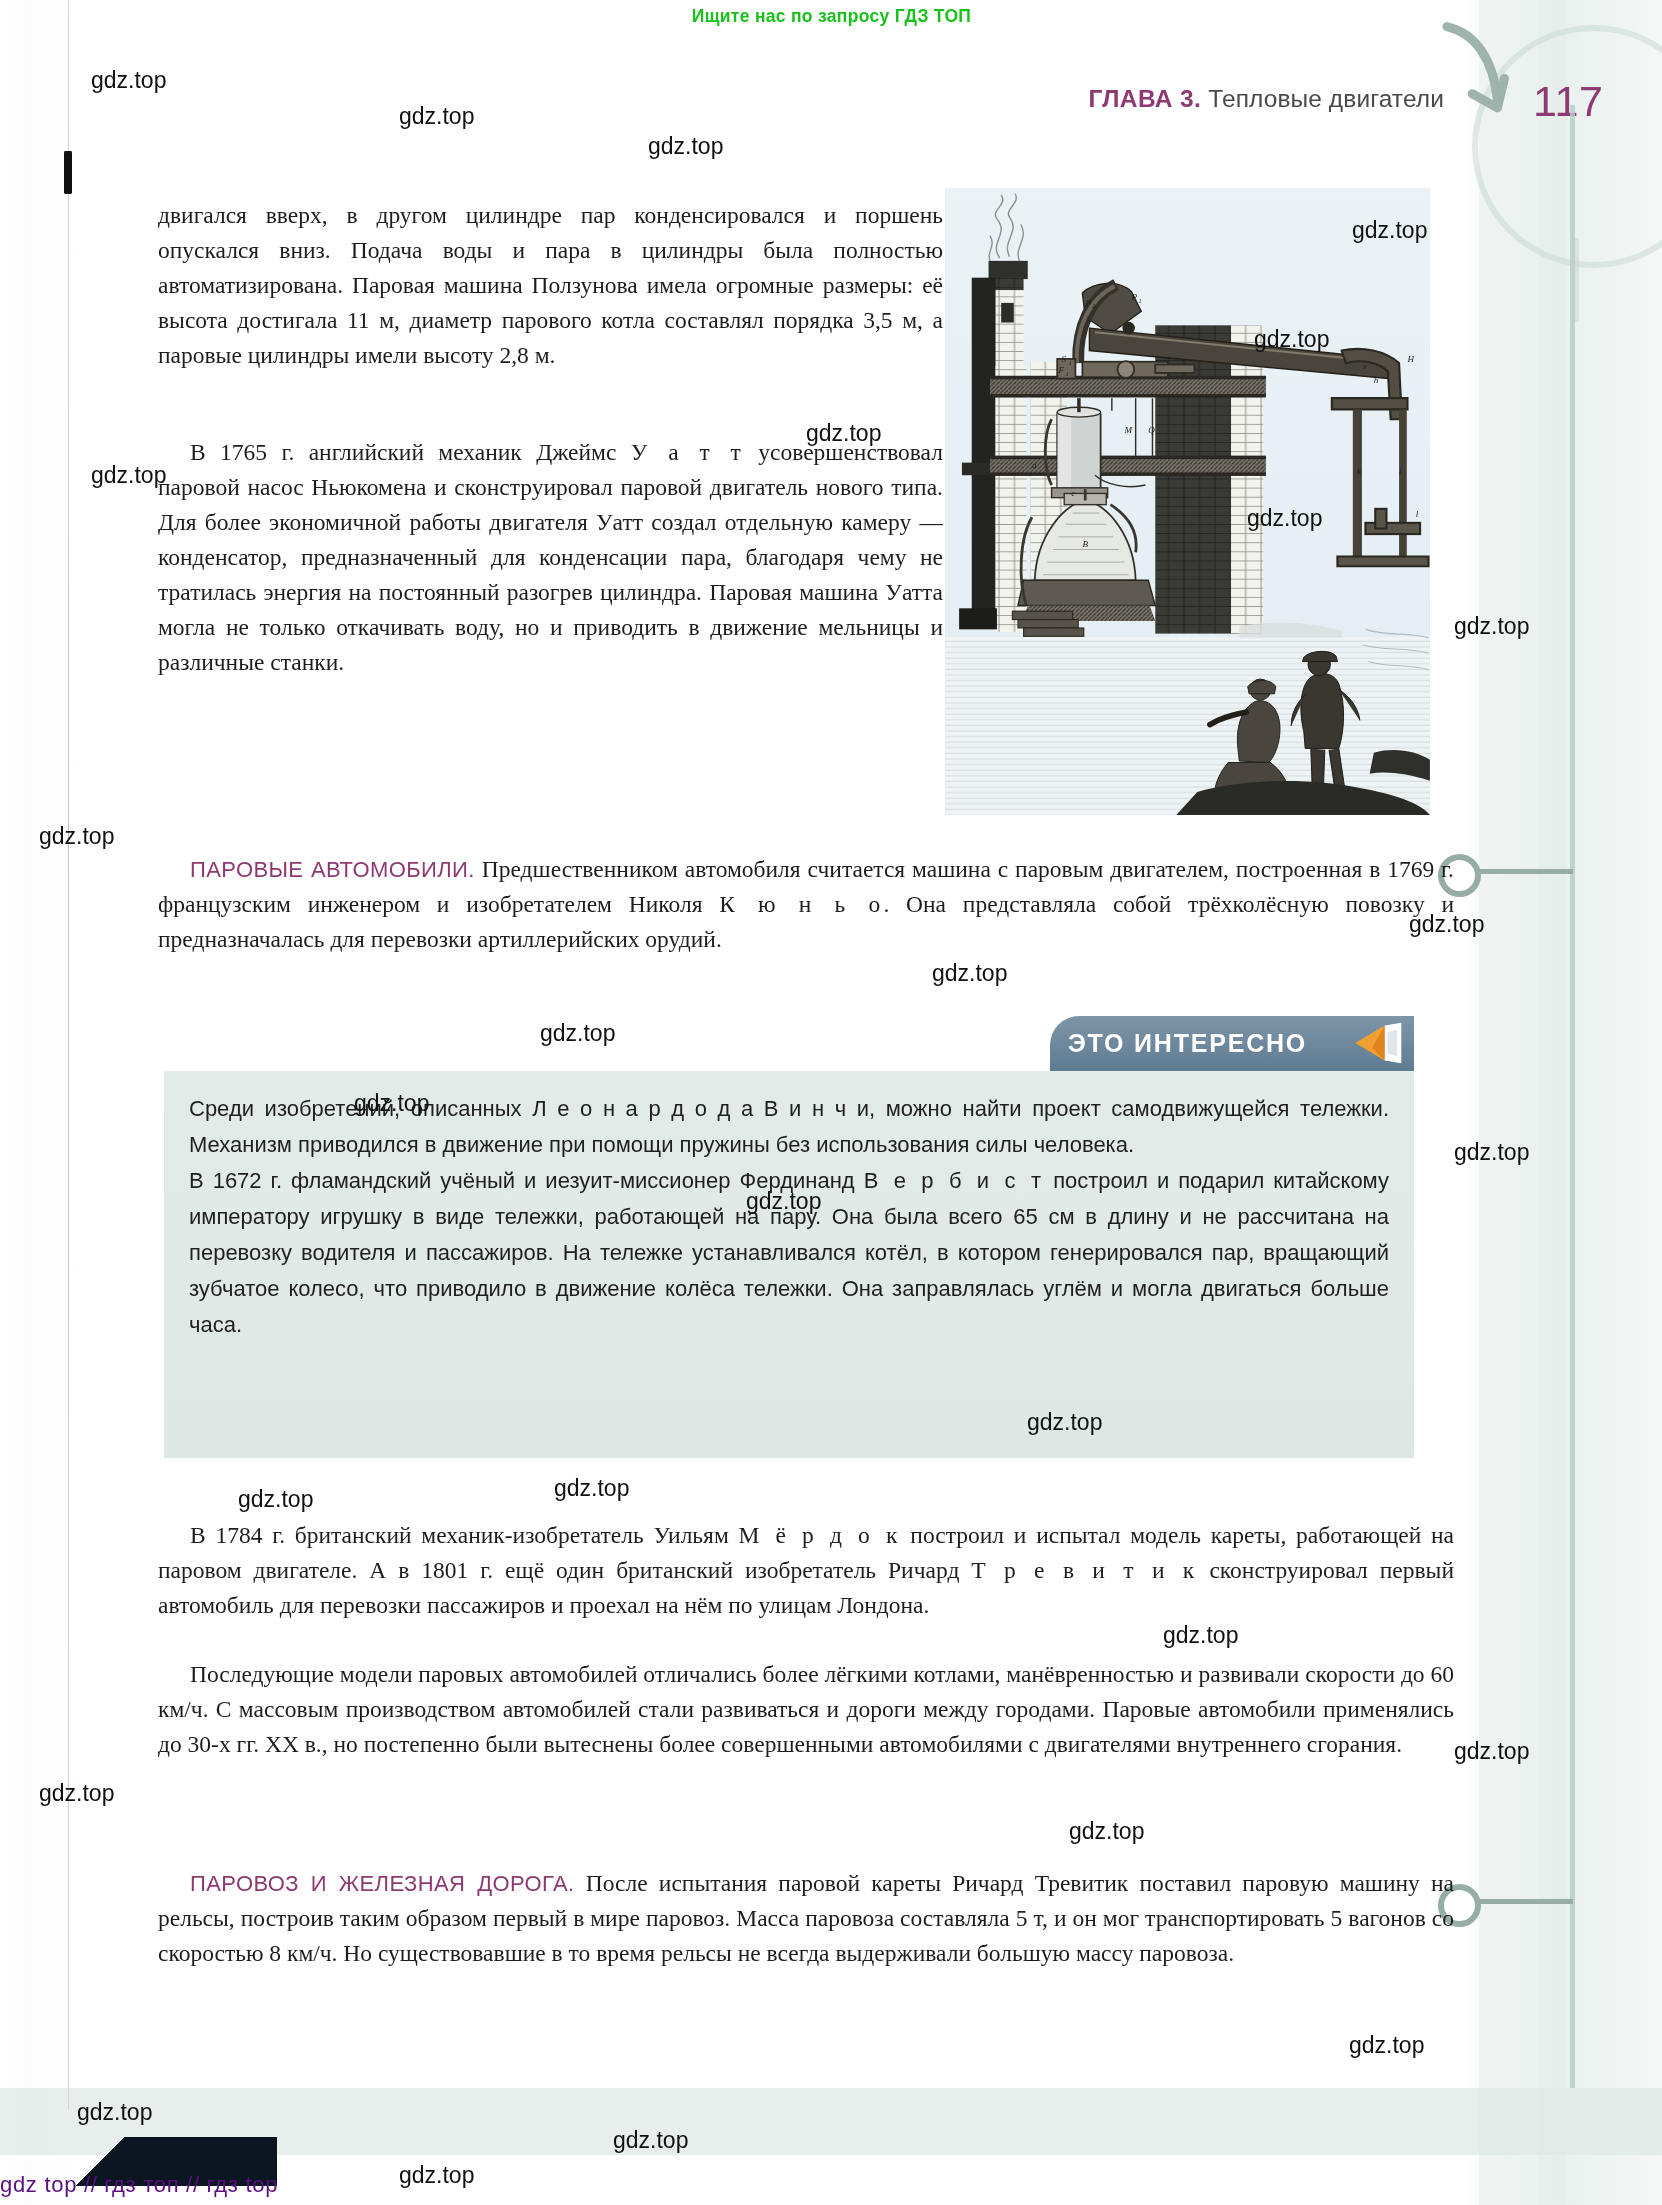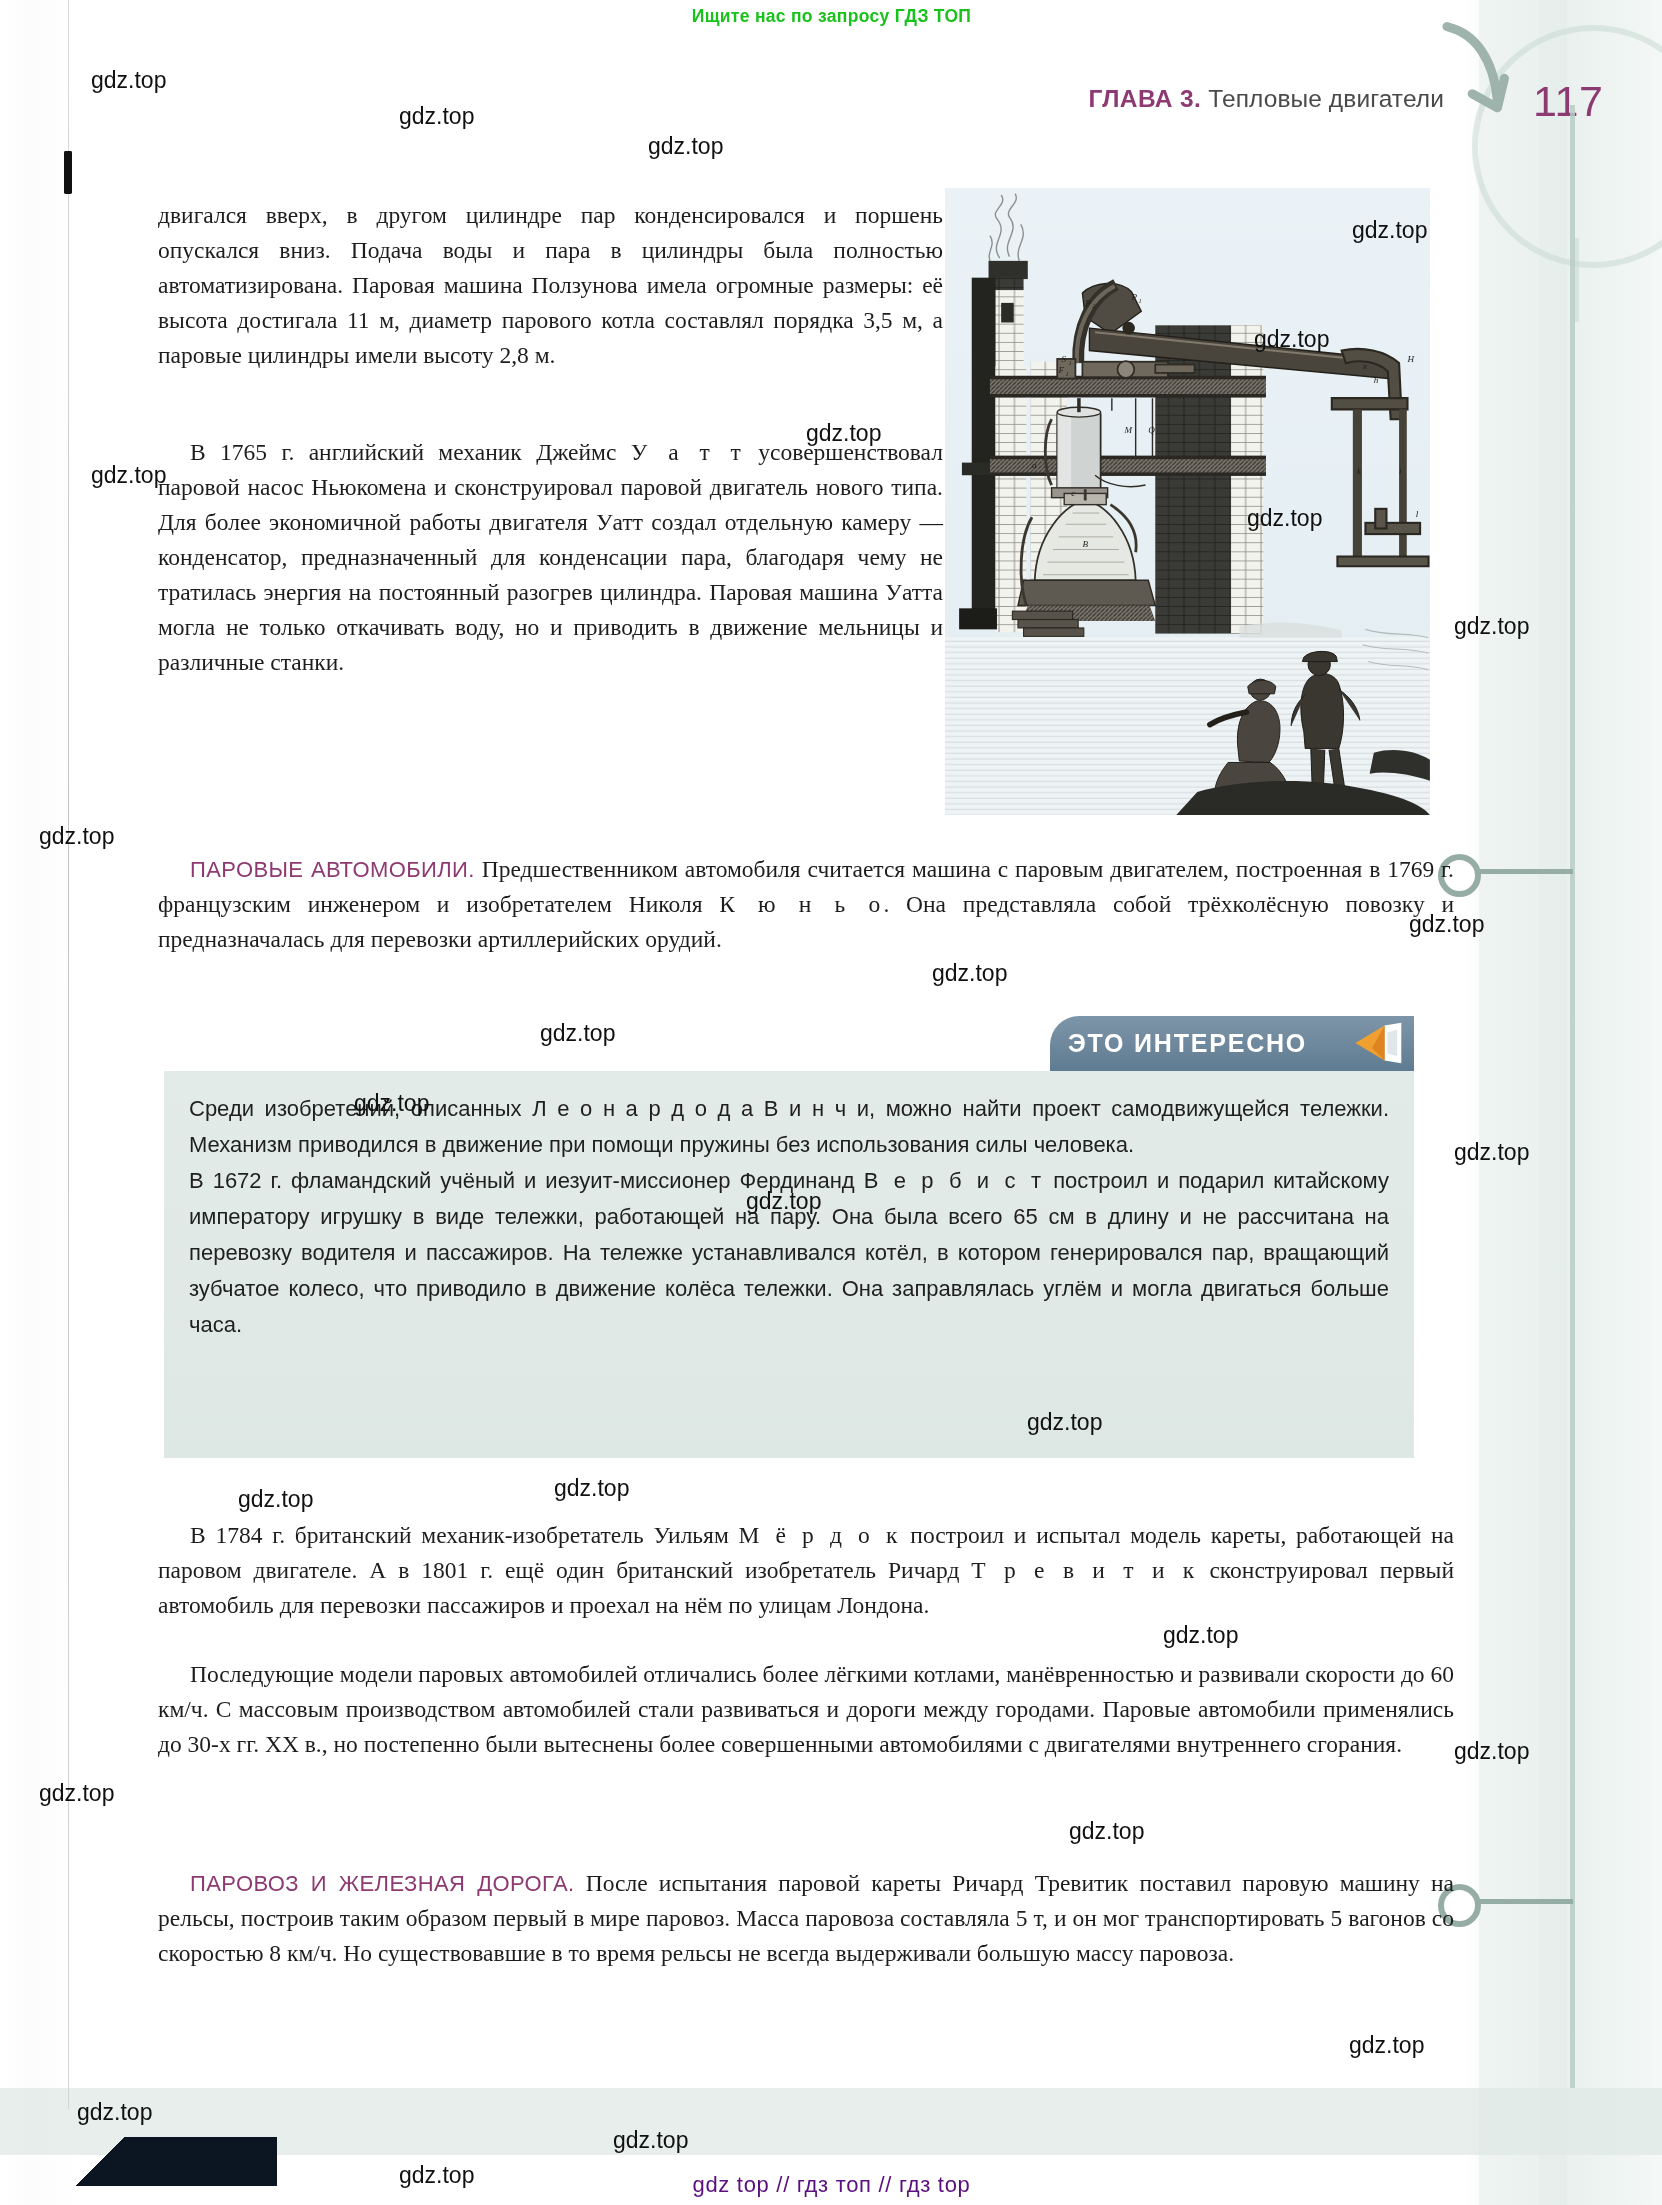--- a/index.html
+++ b/index.html
@@ -140,21 +140,21 @@
   
   .wm{
     position:absolute;
     font-family:"Liberation Sans", sans-serif;
     color:#101010;white-space:nowrap;pointer-events:none;
   }
 
   
   .footer{
     position:absolute;left:0;top:2165px;width:1663px;height:40px;
-    display:flex;align-items:center;justify-content:center;
+    display:flex;align-items:center;
     font-family:"Liberation Sans", sans-serif;
     font-size:22px;color:#5b1080;letter-spacing:0.7px;
   }
 </style>
 </head>
 <body>
 
 <div class="page">
 
   <div class="paper-tint"></div>

